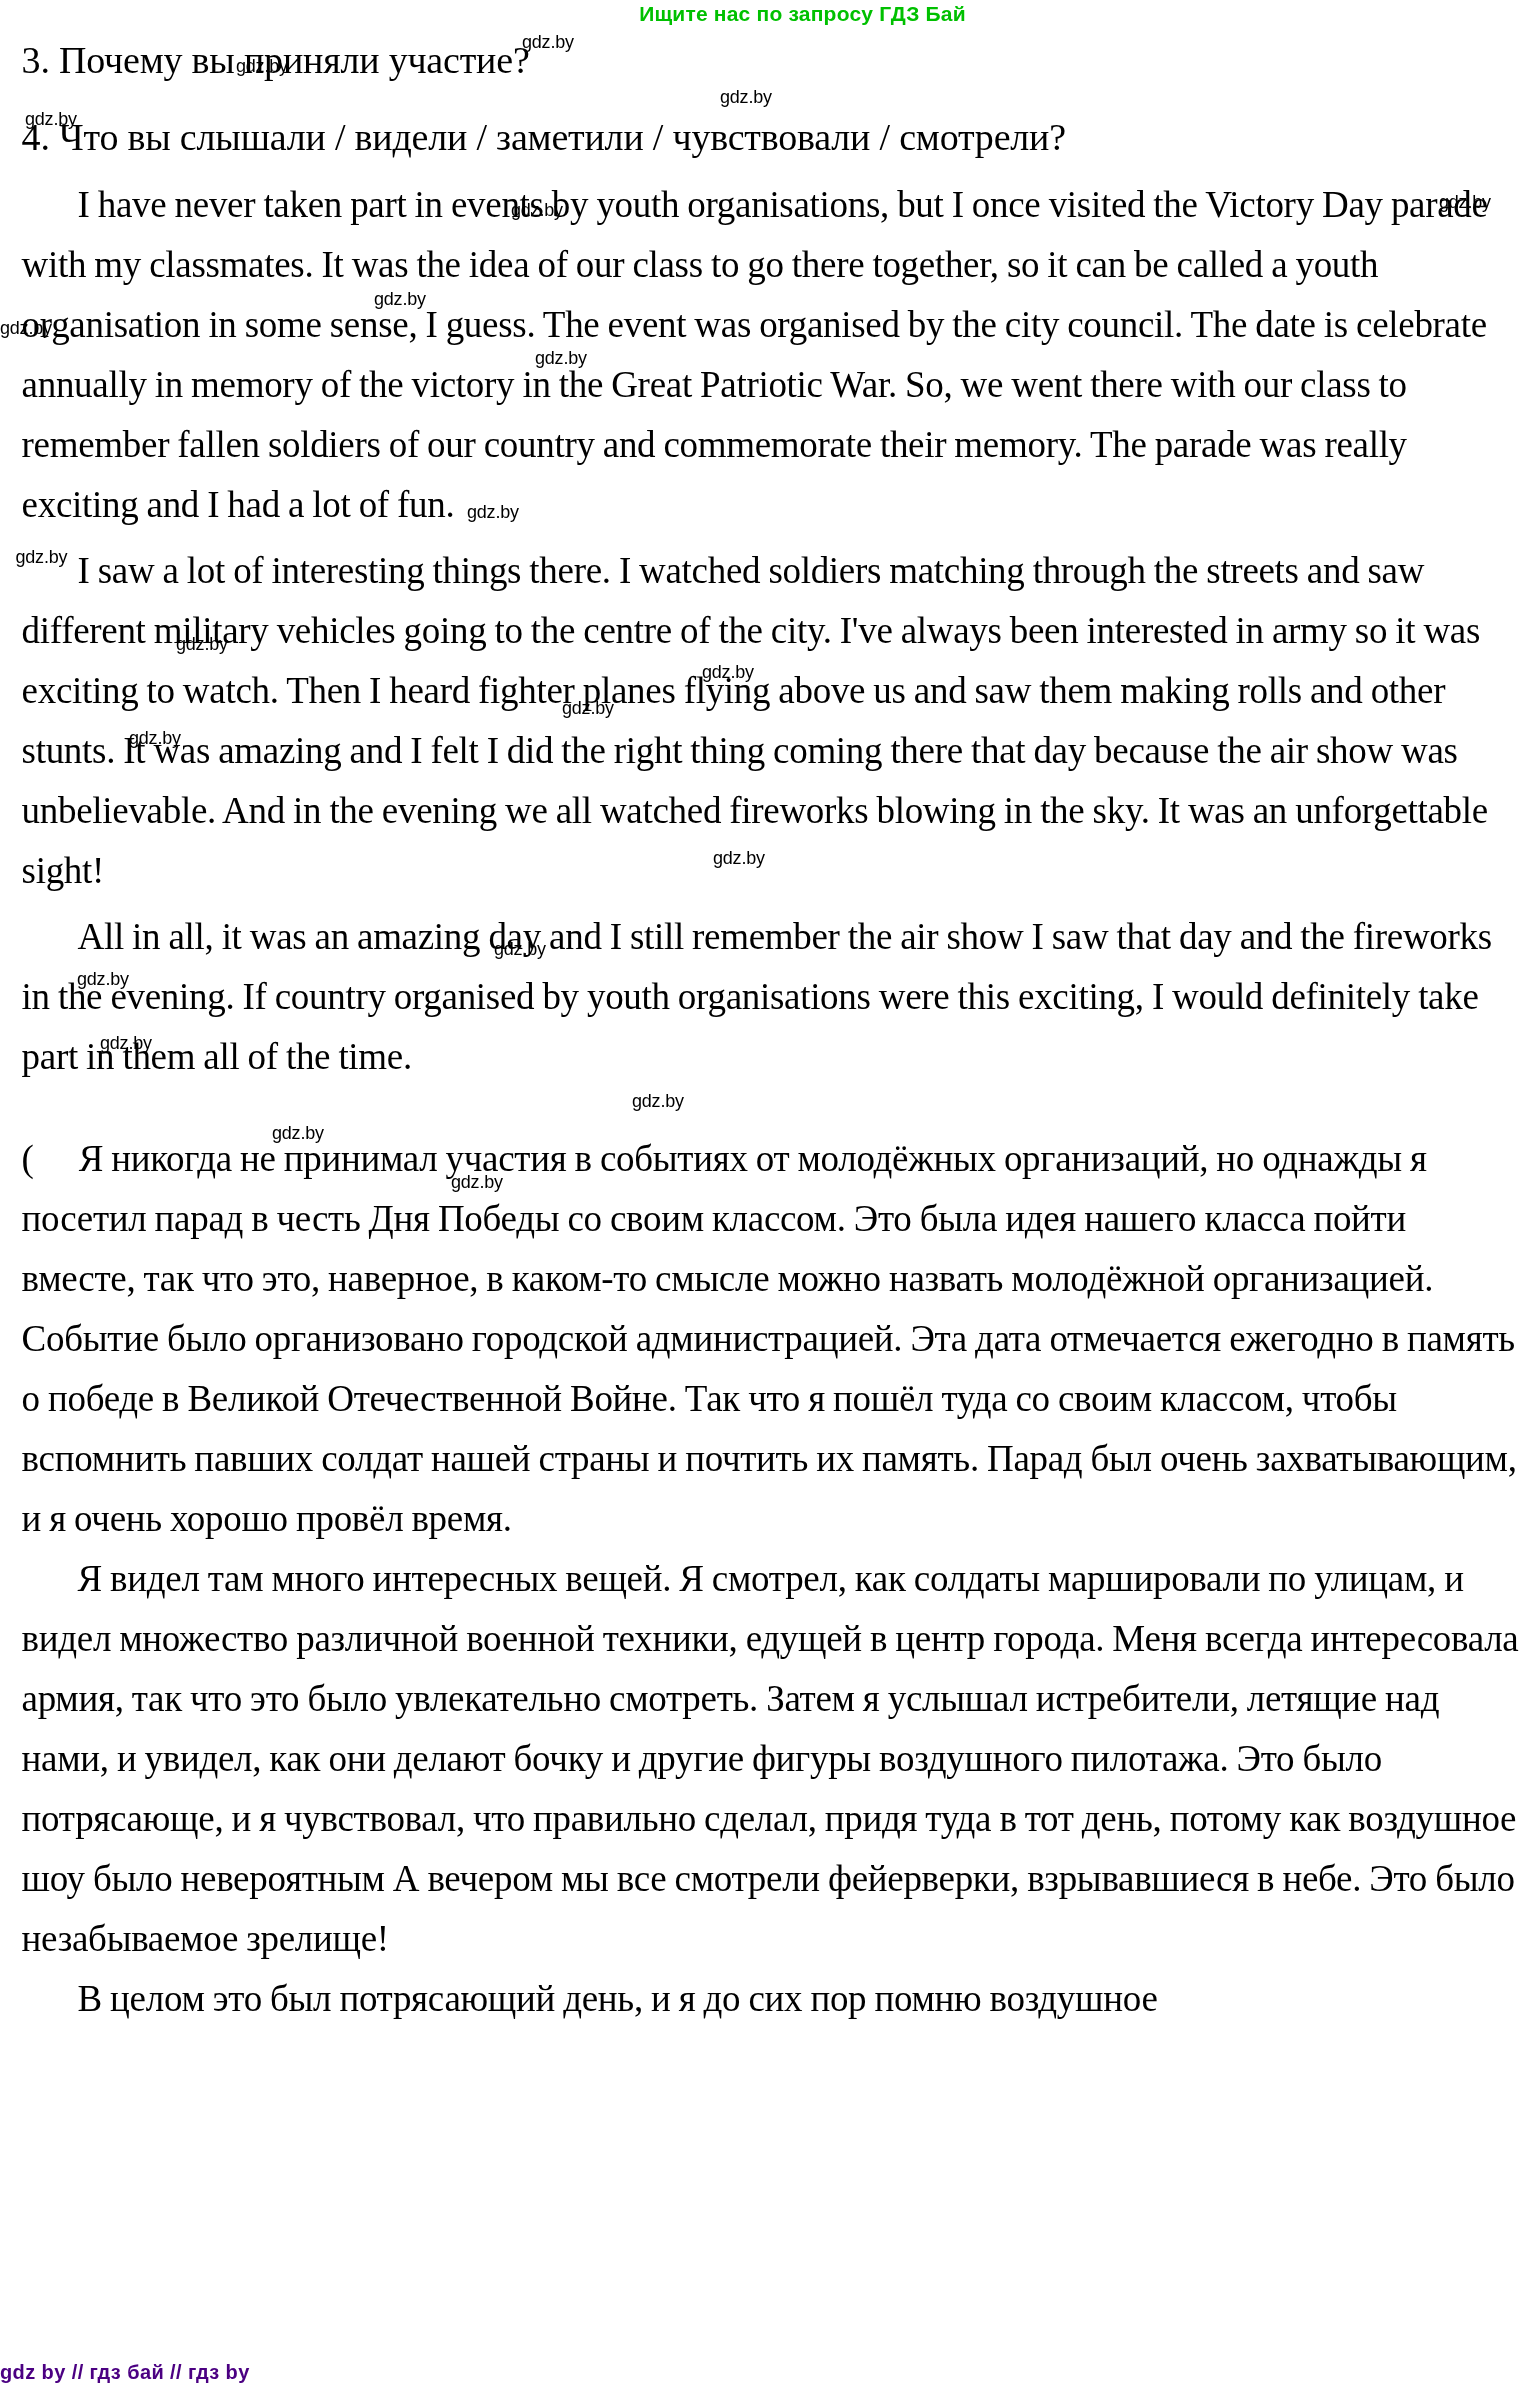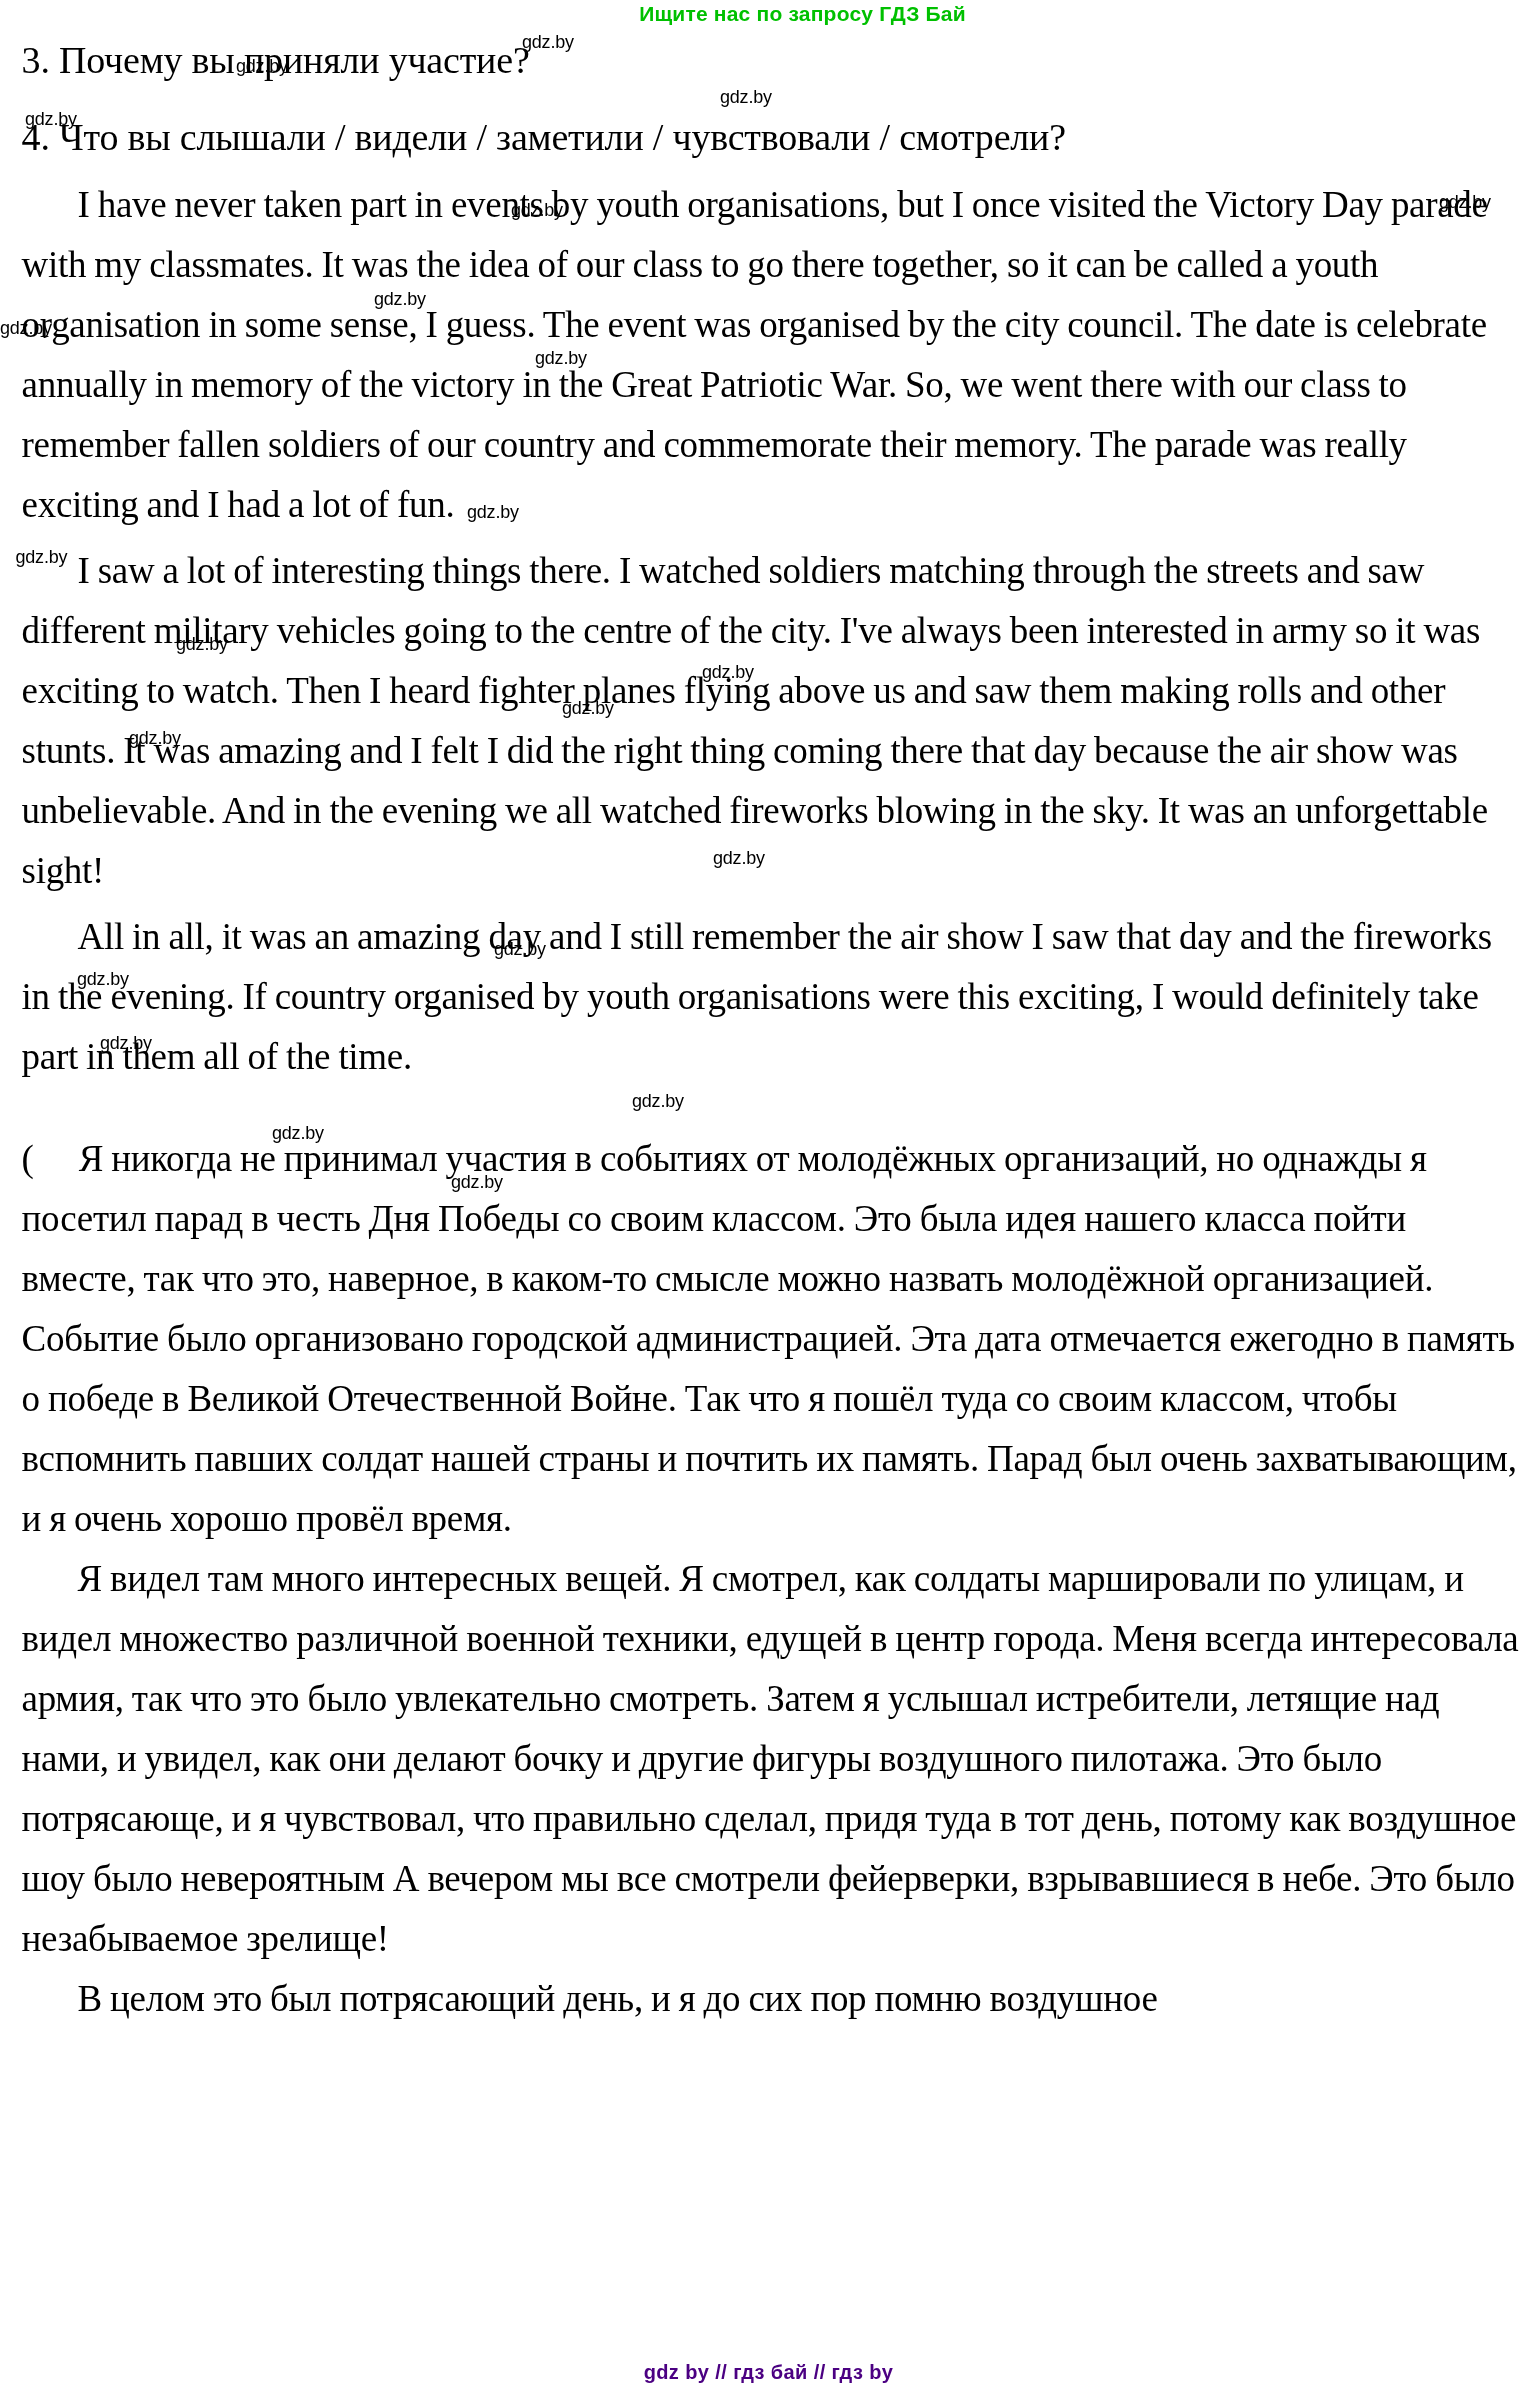--- a/index.html
+++ b/index.html
@@ -84,21 +84,21 @@
     z-index: 5;
     pointer-events: none;
   }
 
   
   .footer {
     position: absolute;
     left: 0;
     bottom: 4.6px;
     width: 100%;
-    text-align: center;
+    text-align: left;
     font-family: "Liberation Sans", "DejaVu Sans", sans-serif;
     font-size: 20px;
     font-weight: 700;
     color: #4b0082;
     letter-spacing: 0.4px;
   }
 </style>
 </head>
 <body>
 

